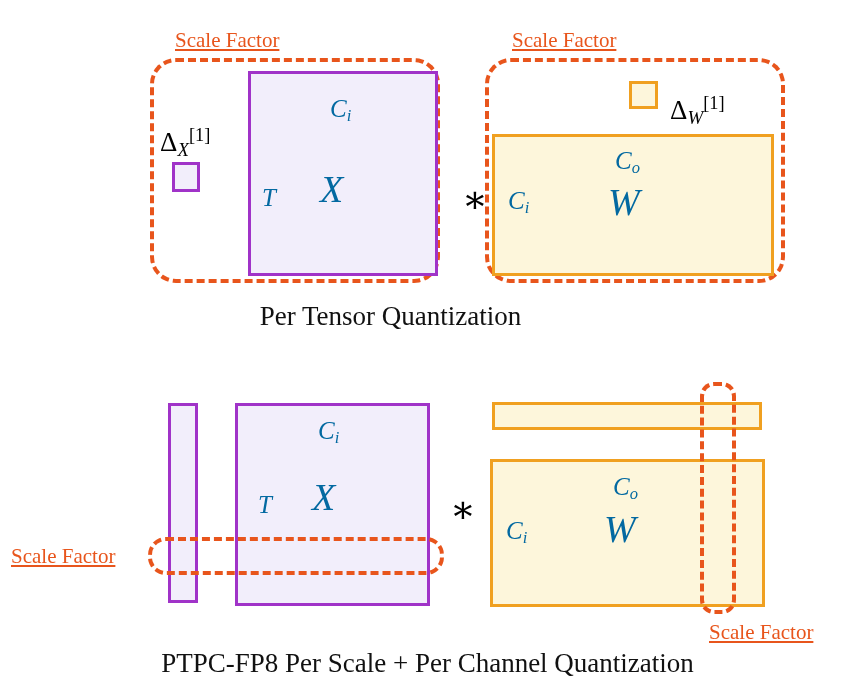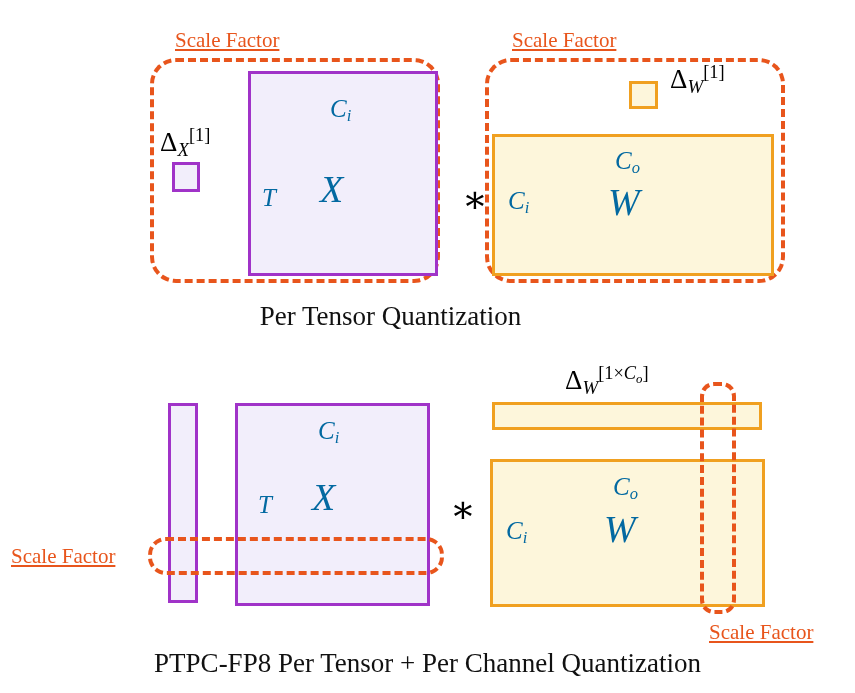--- a/index.html
+++ b/index.html
@@ -144,21 +144,21 @@
   </div>
   <div class="mathlabel dim" style="left:262px; top:185px;">T</div>
   <div class="mathlabel tensorname" style="left:320px; top:170px;">X</div>
 
   <div class="star" style="left:462px; top:180px;">∗</div>
 
   <div class="dashed" style="left:485px; top:58px; width:300px; height:225px;"></div>
   <div class="sf-label" style="left:512px; top:30px;">Scale Factor</div>
 
   <div class="box box-orange" style="left:629px; top:81px; width:29px; height:28px;"></div>
-  <div class="delta" style="left:670px; top:63px;">
+  <div class="delta" style="left:670px; top:94px;">
     <span class="dl">Δ</span><sub>W</sub><sup>[1]</sup>
   </div>
 
   <div class="box box-orange" style="left:492px; top:134px; width:282px; height:142px;"></div>
   <div class="mathlabel dim" style="left:615px; top:148px;">
     <span>C</span><sub>o</sub>
   </div>
   <div class="mathlabel dim" style="left:508px; top:188px;">
     <span>C</span><sub>i</sub>
   </div>
@@ -174,33 +174,30 @@
     <span>C</span><sub>i</sub>
   </div>
   <div class="mathlabel dim" style="left:258px; top:492px;">T</div>
   <div class="mathlabel tensorname" style="left:312px; top:478px;">X</div>
 
   <div class="dashed-band-h" style="left:148px; top:537px; width:296px; height:38px;"></div>
   <div class="sf-label" style="left:11px; top:546px;">Scale Factor</div>
 
   <div class="star" style="left:450px; top:490px;">∗</div>
 
-  <div class="delta" style="left:565px; top:364px;">
-    <span class="dl">Δ</span><sub>W</sub><sup><span>[</span><span>1</span><span>×</span><i>C</i><sub>o</sub><span>]</span></sup>
-  </div>
 
   <div class="box box-orange" style="left:492px; top:402px; width:270px; height:28px;"></div>
 
   <div class="box box-orange" style="left:490px; top:459px; width:275px; height:148px;"></div>
   <div class="mathlabel dim" style="left:613px; top:474px;">
     <span>C</span><sub>o</sub>
   </div>
   <div class="mathlabel dim" style="left:506px; top:518px;">
     <span>C</span><sub>i</sub>
   </div>
   <div class="mathlabel tensorname" style="left:604px; top:510px;">W</div>
 
   <div class="dashed-band-v" style="left:700px; top:382px; width:36px; height:232px;"></div>
   <div class="sf-label" style="left:709px; top:622px;">Scale Factor</div>
 
-  <div class="caption" style="left:0; top:650px; width:855px;">PTPC-FP8 Per Tensor + Per Channel Quantization</div>
+  <div class="caption" style="left:0; top:650px; width:855px;">PTPC-FP8 Per Scale + Per Channel Quantization</div>
 
 </div>
 
 </body></html>

